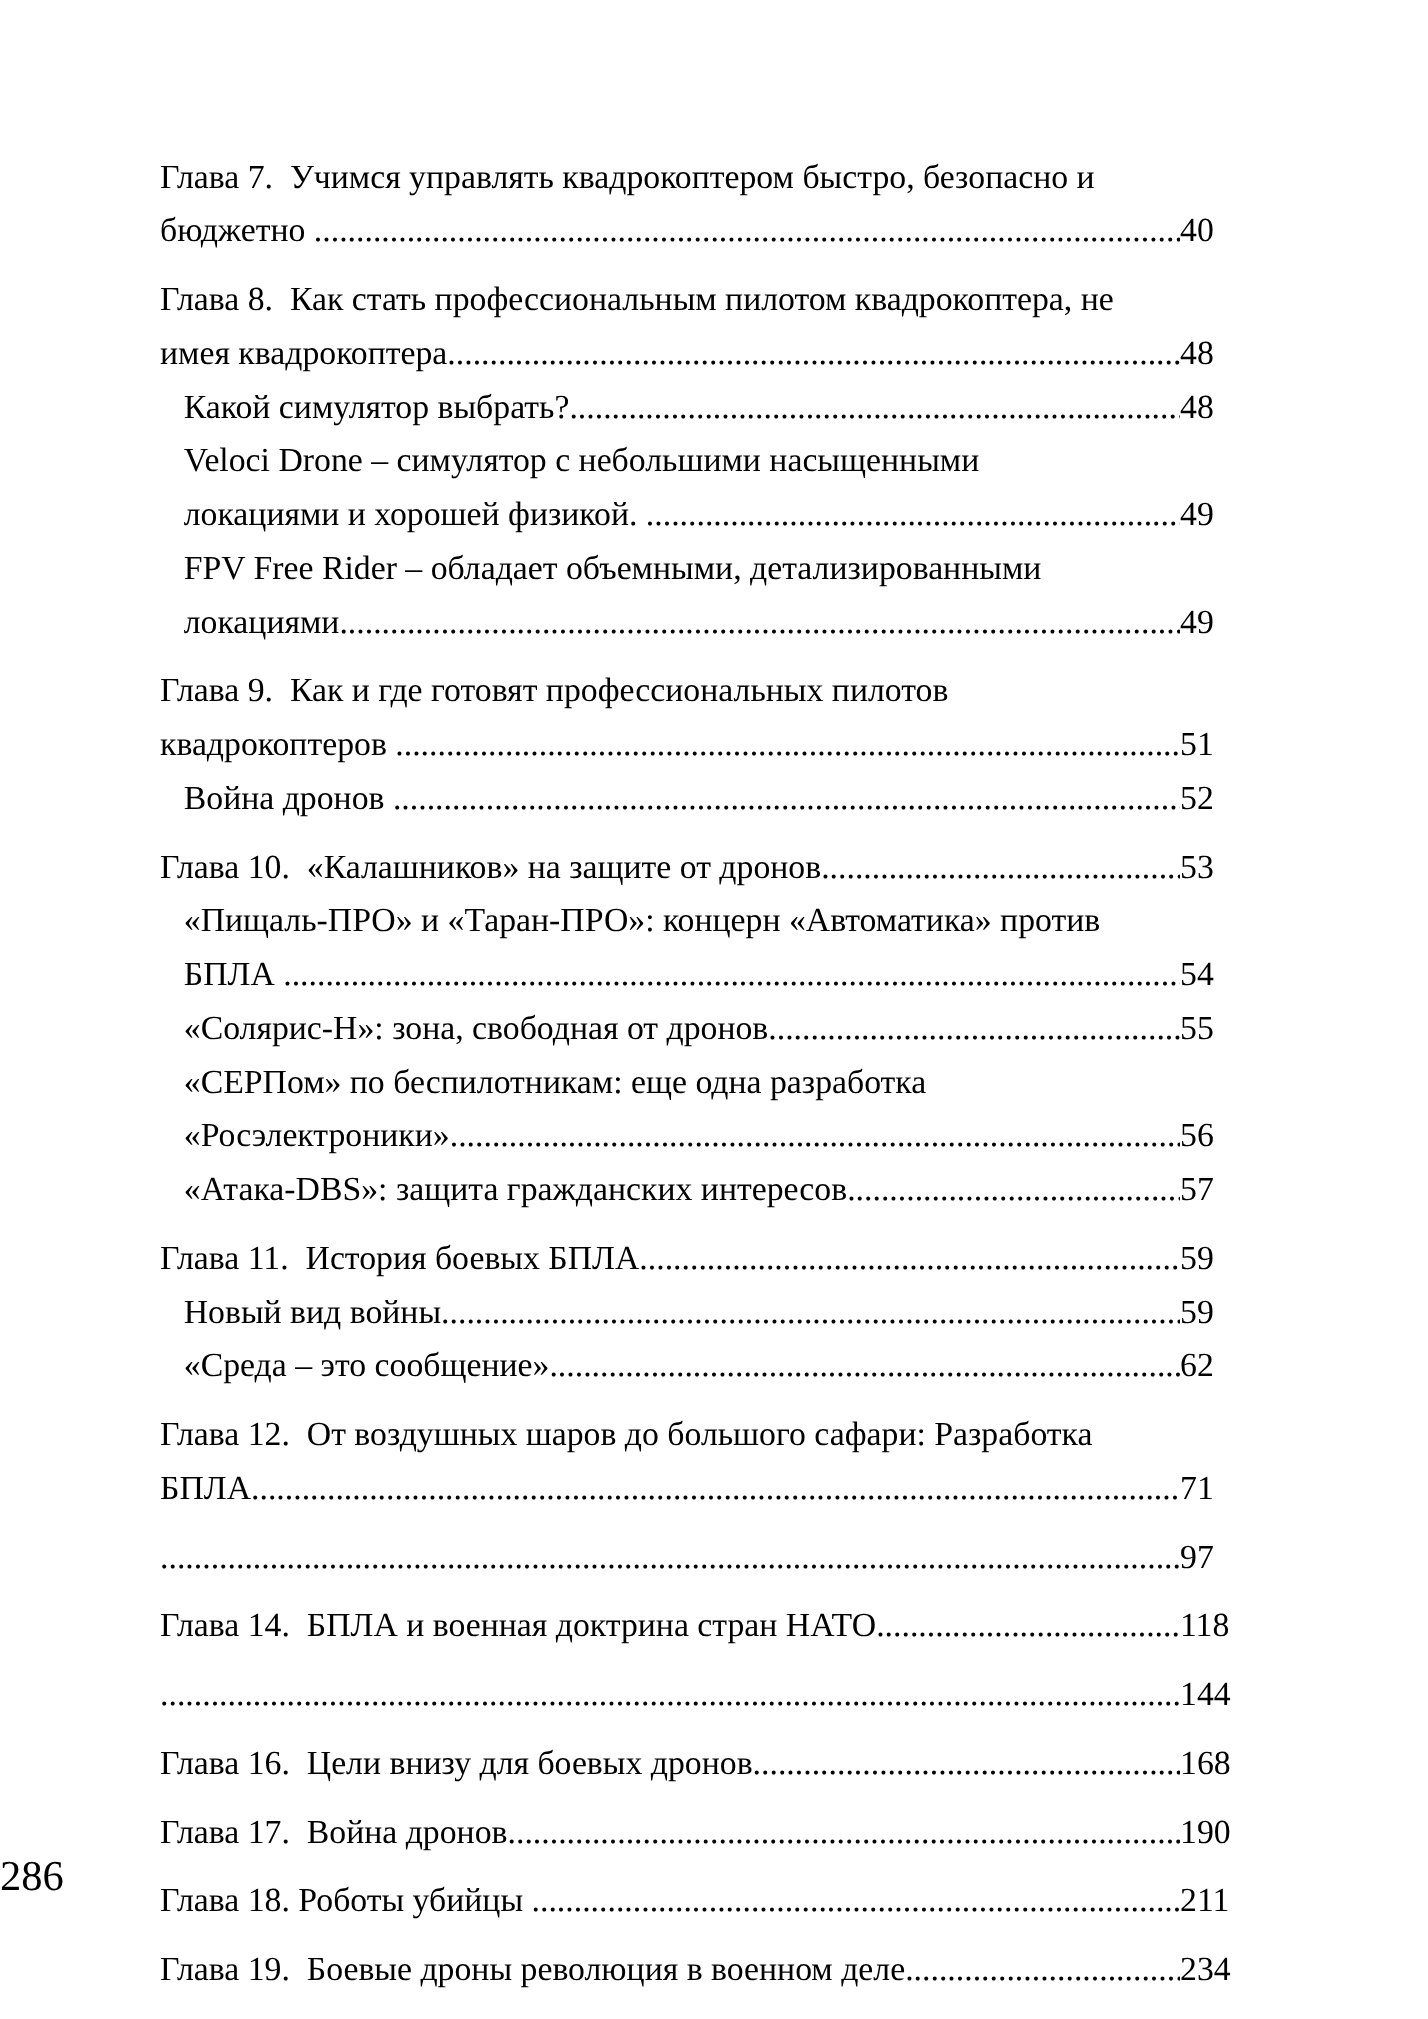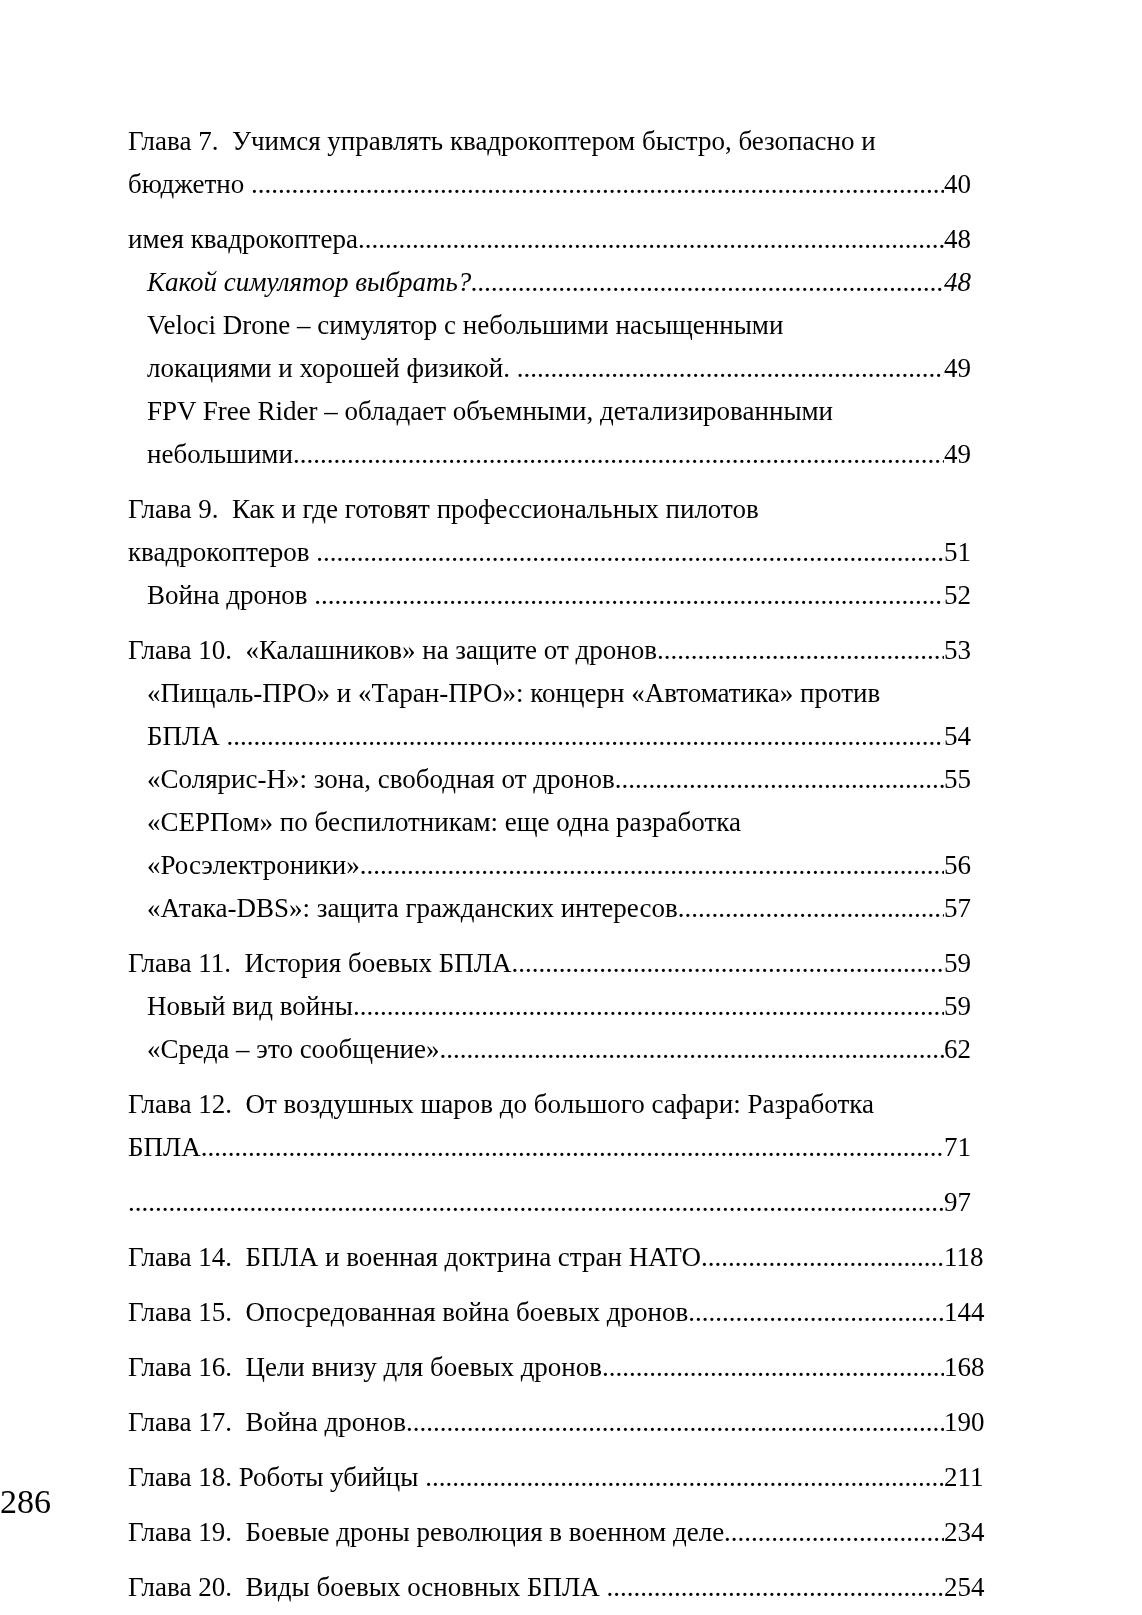--- a/index.html
+++ b/index.html
@@ -95,45 +95,46 @@
 <div id="toc">
     <div class="entry lvl1" style="margin-top: 0px;">
       <div class="contline">Глава 7.  Учимся управлять квадрокоптером быстро, безопасно и</div>
       <div class="row">
         <span class="txt">бюджетно </span>
         <span class="leader">................................................................................................................................................................................................................................................</span>
         <span class="pg">40</span>
       </div>
     </div>
     <div class="entry lvl1" style="margin-top: 12px;">
+      <div class="contline">Глава 8.  Как стать профессиональным пилотом квадрокоптера, не</div>
       <div class="row">
         <span class="txt">имея квадрокоптера</span>
         <span class="leader">................................................................................................................................................................................................................................................</span>
         <span class="pg">48</span>
       </div>
     </div>
-    <div class="entry lvl2" style="margin-top: 0px; font-style: italic;">
+    <div class="entry lvl2" style="margin-top: 0px;">
       <div class="row">
         <span class="txt">Какой симулятор выбрать?</span>
         <span class="leader">................................................................................................................................................................................................................................................</span>
         <span class="pg">48</span>
       </div>
     </div>
     <div class="entry lvl2" style="margin-top: 0px;">
       <div class="contline">Veloci Drone – симулятор с небольшими насыщенными</div>
       <div class="row">
         <span class="txt">локациями и хорошей физикой. </span>
         <span class="leader">................................................................................................................................................................................................................................................</span>
         <span class="pg">49</span>
       </div>
     </div>
     <div class="entry lvl2" style="margin-top: 0px;">
       <div class="contline">FPV Free Rider – обладает объемными, детализированными</div>
       <div class="row">
-        <span class="txt">небольшими.</span>
+        <span class="txt">локациями.</span>
         <span class="leader">................................................................................................................................................................................................................................................</span>
         <span class="pg">49</span>
       </div>
     </div>
     <div class="entry lvl1" style="margin-top: 12px;">
       <div class="contline">Глава 9.  Как и где готовят профессиональных пилотов</div>
       <div class="row">
         <span class="txt">квадрокоптеров </span>
         <span class="leader">................................................................................................................................................................................................................................................</span>
         <span class="pg">51</span>
@@ -220,21 +221,20 @@
     </div>
     <div class="entry lvl1" style="margin-top: 12px;">
       <div class="row">
         <span class="txt">Глава 14.  БПЛА и военная доктрина стран НАТО</span>
         <span class="leader">................................................................................................................................................................................................................................................</span>
         <span class="pg">118</span>
       </div>
     </div>
     <div class="entry lvl1" style="margin-top: 12px;">
       <div class="row">
-        <span class="txt">Глава 15.  Опосредованная война боевых дронов</span>
         <span class="leader">................................................................................................................................................................................................................................................</span>
         <span class="pg">144</span>
       </div>
     </div>
     <div class="entry lvl1" style="margin-top: 12px;">
       <div class="row">
         <span class="txt">Глава 16.  Цели внизу для боевых дронов</span>
         <span class="leader">................................................................................................................................................................................................................................................</span>
         <span class="pg">168</span>
       </div>

